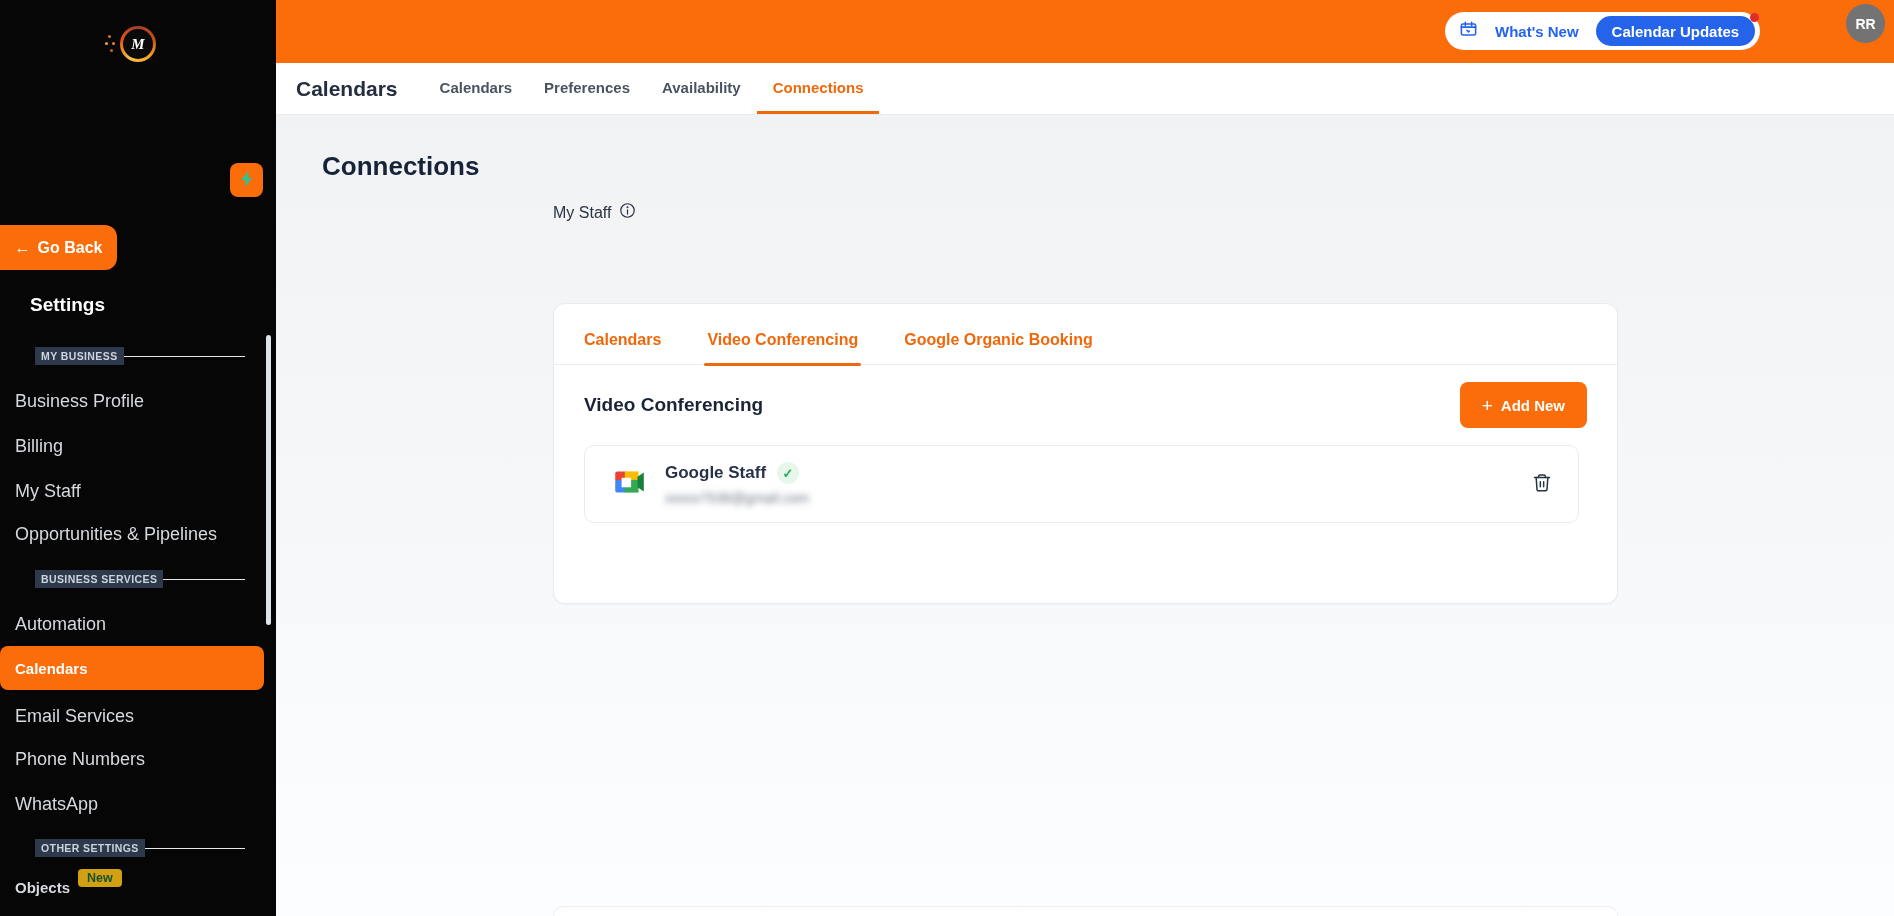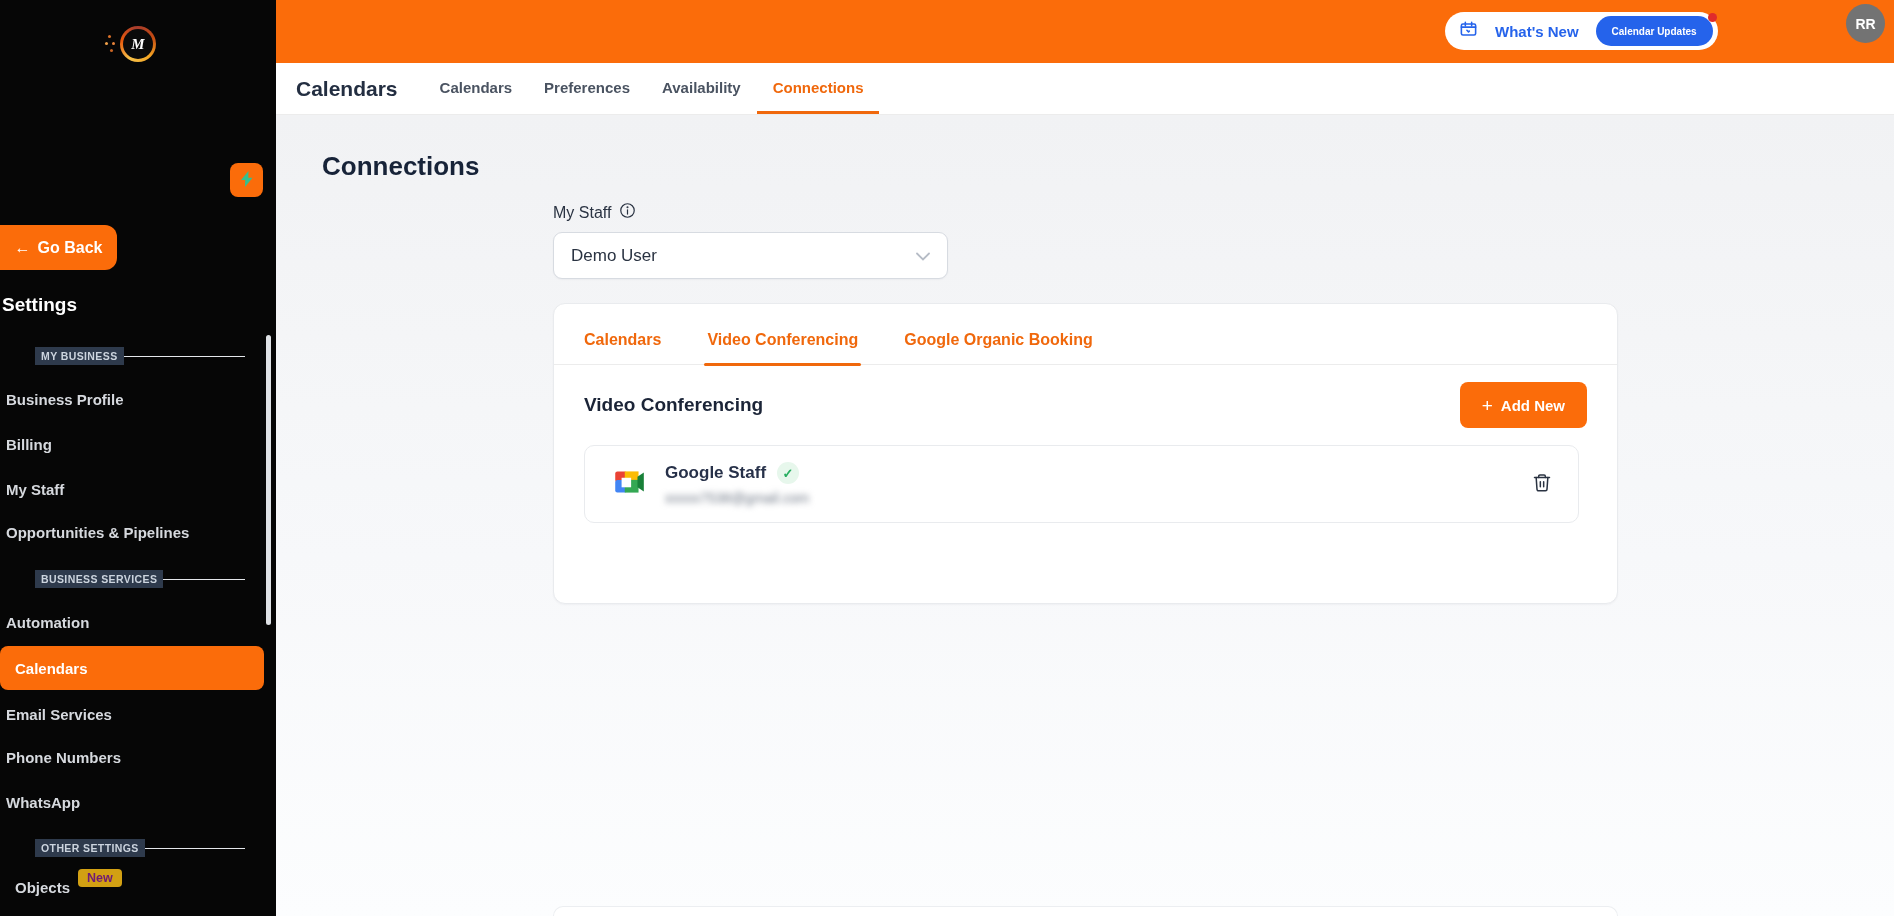--- a/index.html
+++ b/index.html
@@ -31,44 +31,44 @@
                 border-radius:8px; display:flex; align-items:center; padding:0 11px; cursor:pointer; }
   .search-label { color:#fff; font-weight:700; font-size:15px; margin-left:8px; }
   .search-shortcut { margin-left:auto; color:#fff; font-size:13.5px; font-weight:600; }
   .bolt-btn { position:absolute; left:230px; top:163px; width:33px; height:34px; background:var(--primary);
               border-radius:8px; display:flex; align-items:center; justify-content:center; cursor:pointer; border:none; }
 
   .go-back { position:absolute; left:0; top:225px; width:117px; height:45px; background:var(--primary);
              border:none; border-radius:0 12px 12px 0; color:#fff; font-weight:700; font-size:16px;
              font-family:inherit; display:flex; align-items:center; justify-content:center; gap:7px; cursor:pointer; }
 
-  .settings-title { position:absolute; left:2px; top:294px; color:#fff; font-size:19px; font-weight:700; }
+  .settings-title { position:absolute; left:30px; top:294px; color:#fff; font-size:19px; font-weight:700; }
 
   .sec-label { position:absolute; left:14px; display:flex; align-items:center; width:231px; }
   .sec-chip { background:#2e3a4c; color:#ccd4de; font-size:10.5px; font-weight:700; letter-spacing:.4px;
               padding:3px 6px; white-space:nowrap;margin-left:21px; }
   .sec-line { flex:1; height:1px; background:#e3e6ea; }
 
-  .nav-item { position:absolute; left:6px; font-size:15px; font-weight:700; color:#d6d9de; cursor:pointer; }
+  .nav-item { position:absolute; left:15px; font-size:18px; font-weight:400; color:#d6d9de; cursor:pointer; }
   .nav-active { position:absolute; left:0; top:646px; width:264px; height:44px; background:var(--primary);
                 border-radius:8px; display:flex; align-items:center; padding-left:15px; color:#fff;
                 font-weight:700; font-size:15px; cursor:pointer; }
   .objects-row { position:absolute; left:15px; top:869px; display:flex; align-items:flex-end; gap:8px; }
   .objects-label { font-size:15px; font-weight:700; color:#d6d9de; cursor:pointer; }
-  .new-badge { background:#D2A013; color:#701a75; font-weight:700; font-size:12.5px; padding:2px 9px;
+  .new-badge { background:#D2A013; color:#14532d; font-weight:700; font-size:12.5px; padding:2px 9px;
                border-radius:4px; margin-bottom:9px; }
   .sb-thumb { position:absolute; left:266px; top:335px; width:5px; height:290px; background:#dfe2e6;
               border-radius:3px; cursor:grab; }
 
   
   .topbar { position:absolute; left:276px; top:0; width:1618px; height:63px; background:var(--primary); }
   .wn-pill { position:absolute; left:1169px; top:12px; height:38px; background:#fff; border-radius:19px;
              display:flex; align-items:center; padding:0 5px 0 14px; gap:17px; cursor:pointer; }
   .wn-label { color:var(--blue); font-weight:700; font-size:15px; white-space:nowrap; }
-  .cu-pill { background:var(--blue); color:#fff; font-weight:700; font-size:10px; height:30px;
+  .cu-pill { background:var(--blue); color:#fff; font-weight:700; font-size:15px; height:30px;
              border-radius:15px; display:flex; align-items:center; padding:0 16px; white-space:nowrap; }
   .wn-dot { position:absolute; top:1px; right:1px; width:9px; height:9px; border-radius:50%; background:#E02B2B; }
   .avatar { position:absolute; right:9px; top:4px; width:39px; height:39px; border-radius:50%;
             background:#737373; color:#fff; font-weight:700; font-size:14px; display:flex;
             align-items:center; justify-content:center; cursor:pointer; }
 
   
   .tabbar { position:absolute; left:276px; top:63px; width:1618px; height:52px; background:#fff;
             border-bottom:1px solid #ececec; display:flex; align-items:center; }
   .page-title { margin-left:20px; font-size:21px; font-weight:700; color:#232e41; }
@@ -210,28 +210,20 @@
     <span>My Staff</span>
     <span>
       <svg width="17" height="17" viewBox="0 0 24 24" fill="none" stroke="#2a3342" stroke-width="1.7" stroke-linecap="round">
           <circle cx="12" cy="12" r="9.5"></circle>
           <path d="M12 11v6"></path>
           <circle cx="12" cy="7.5" r="0.6" fill="#2a3342"></circle>
         </svg>
     </span>
   </div>
 
-  <div class="select">
-    <span>Demo User</span>
-    <span class="chev">
-      <svg width="14" height="9" viewBox="0 0 14 9" fill="none" stroke="#b6bcc6" stroke-width="1.8" stroke-linecap="round">
-          <path d="M1 1.5l6 6 6-6"></path>
-        </svg>
-    </span>
-  </div>
 
   <div class="card">
     <div class="card-tabs">
       <div class="ctab">Calendars</div>
       <div class="ctab active">Video Conferencing</div>
       <div class="ctab">Google Organic Booking</div>
     </div>
 
     <div class="card-head">
       <div class="sec-title">Video Conferencing</div>

